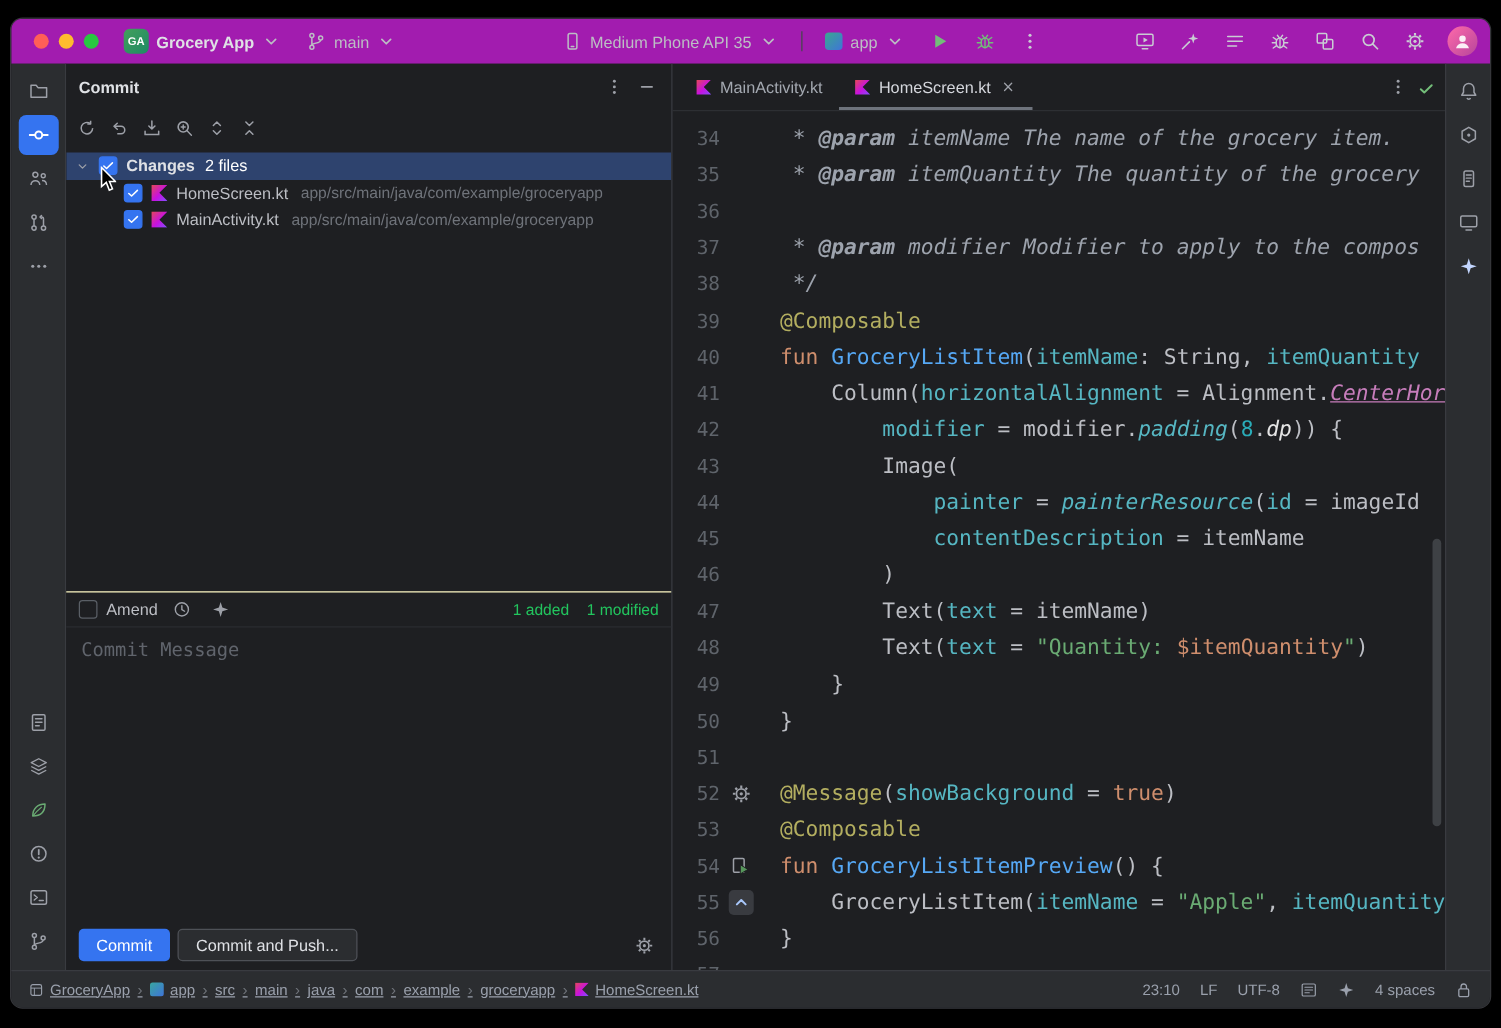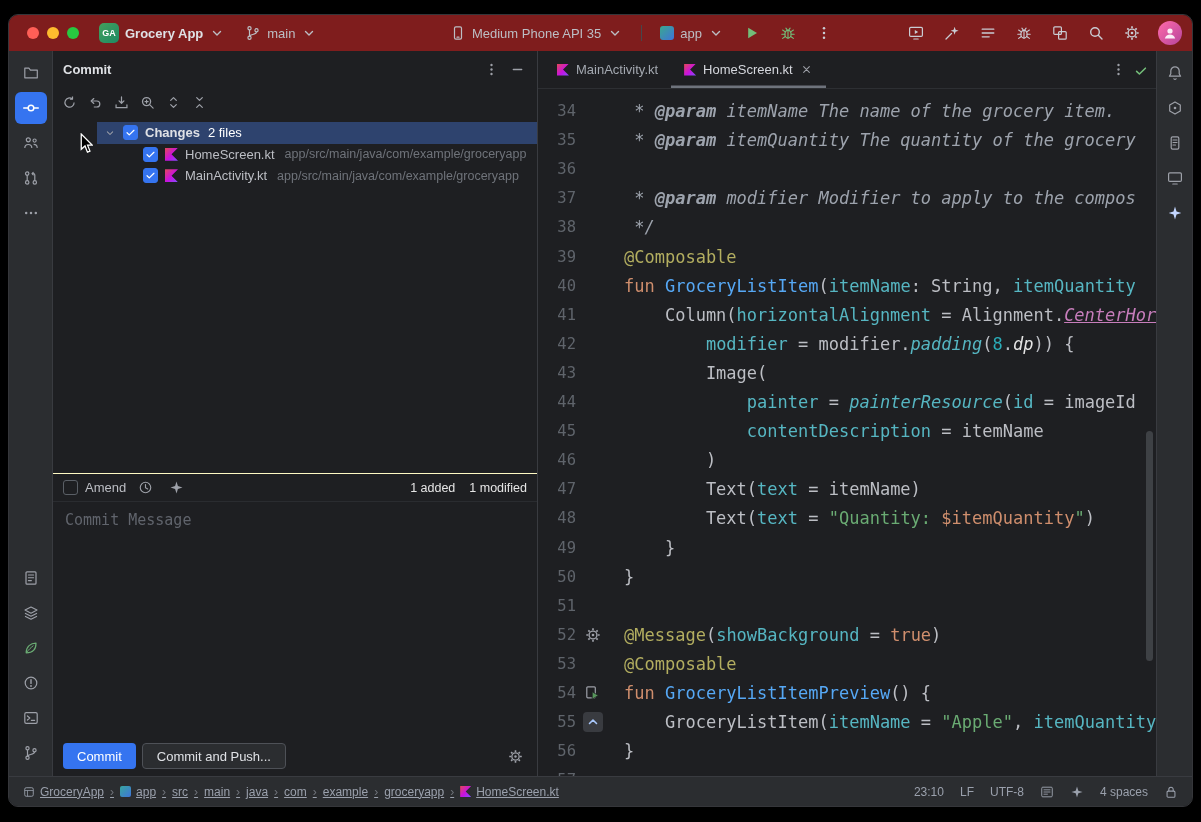--- a/index.html
+++ b/index.html
@@ -2,21 +2,21 @@
 <html><head>
 <meta charset="utf-8">
 <style>
   * { box-sizing: border-box; margin: 0; padding: 0; }
   html,body { width:1201px; height:822px; overflow:hidden; }
   body { background:#000; font-family:"Liberation Sans", sans-serif; position:relative; }
   .window { position:absolute; left:8px; top:14px; width:1185px; height:793px; background:#1e1f22;
             border-radius:10px; overflow:hidden; display:flex; flex-direction:column; border:1px solid #35363a; }
 
   
-  .titlebar { height:36px; flex:none; background:#7f1d1d; display:flex; align-items:center; padding:0 10px; gap:8px; }
+  .titlebar { height:36px; flex:none; background:#a21caf; display:flex; align-items:center; padding:0 10px; gap:8px; }
   .traffic { display:flex; gap:8px; margin:0 6px 0 8px; }
   .tl { width:12px; height:12px; border-radius:50%; display:inline-block; }
   .tl.red{background:#ff5f57}.tl.yellow{background:#febc2e}.tl.green{background:#28c840}
   .chip { display:flex; align-items:center; gap:6px; padding:3px 6px; border-radius:5px; color:#bcbec4; font-size:13px; white-space:nowrap; }
   .ga-badge { width:20px; height:20px; border-radius:5px; background:linear-gradient(135deg,#43a05c,#1e8a64);
               color:#fff; font-size:9px; font-weight:bold; display:flex; align-items:center; justify-content:center; }
   .proj-name { color:#dfe1e5; font-weight:600; }
   .tb-spacer { flex:1; }
   .tb-sep { width:1px; height:16px; background:#45474c; margin:0 4px; }
   .tb-gap { width:48px; }
@@ -49,21 +49,21 @@
   .commit-panel { width:485px; flex:none; background:#1e1f22; border-right:1px solid #393b40;
                   display:flex; flex-direction:column; position:relative; }
   .commit-header { height:36px; flex:none; display:flex; align-items:center; padding:0 8px 0 10px; }
   .commit-title { color:#dfe1e5; font-size:13px; font-weight:700; }
   .hdr-actions { margin-left:auto; display:flex; gap:2px; }
   .ct-btn { width:24px; height:24px; border:none; background:transparent; border-radius:4px; color:#9da0a8;
             display:flex; align-items:center; justify-content:center; }
   .ct-btn svg { width:15px; height:15px; }
   .commit-toolbar { height:30px; flex:none; display:flex; align-items:center; padding:0 4px; gap:2px; }
 
-  .tree { flex:1; min-height:0; padding-top:5px; overflow:hidden;margin-left:44px; }
+  .tree { flex:1; min-height:0; padding-top:5px; overflow:hidden; }
   .tree-row { height:21.5px; display:flex; align-items:center; font-size:13px; color:#bcbec4; padding-left:6px; }
   .tree-row.selected { background:#2e436e; }
   .chev { width:14px; display:flex; justify-content:center; color:#9da0a8; }
   .chev svg { width:12px; height:12px; }
   .cb { width:15px; height:15px; flex:none; border-radius:3px; border:1.5px solid #5a5f66; margin-left:6px;
         display:inline-flex; align-items:center; justify-content:center; background:transparent; }
   .cb.checked { background:#3574f0; border-color:#3574f0; color:#fff; }
   .cb.checked svg { width:11px; height:11px; }
   .changes-label { font-weight:600; color:#dfe1e5; margin-left:7px; }
   .count { color:#ffffff; margin-left:8px; }
@@ -71,21 +71,21 @@
   .kicon { width:13px; height:13px; flex:none; display:inline-block;
            background:linear-gradient(135deg,#e44857 0%,#c711e1 55%,#7f52ff 100%);
            clip-path:polygon(0 0,100% 0,50% 50%,100% 100%,0 100%); }
   .fname { margin-left:7px; color:#bcbec4; white-space:nowrap; }
   .fpath { margin-left:10px; color:#6f737a; font-size:12.5px; white-space:nowrap; overflow:hidden; }
 
   .amend-row { height:28px; flex:none; display:flex; align-items:center; padding:0 10px; gap:7px;
                color:#bcbec4; font-size:13px; border-top:1px solid #fef9c3; }
   .amend-row .cb { margin-left:0; }
   .stats { margin-left:auto; display:flex; gap:14px; font-size:12.5px; }
-  .stat { color:#e5e5e5; }
+  .stat { color:#22c55e; }
 
   .message-area { height:235px; flex:none; border-top:1px solid #2a2c30; padding:9px 12px;
                   font-family:"DejaVu Sans Mono", monospace; font-size:15px; color:#60646c; }
   .commit-actions { height:40px; flex:none; display:flex; align-items:center; padding:0 10px; gap:6px; }
   .btn { height:26px; border-radius:4px; font-size:13px; font-family:inherit; padding:0 14px; border:none; }
   .btn.primary { background:#3574f0; color:#fff; }
   .btn.secondary { background:#2b2d30; color:#dfe1e5; border:1px solid #4e5157; }
   .flex1 { flex:1; }
 
   

